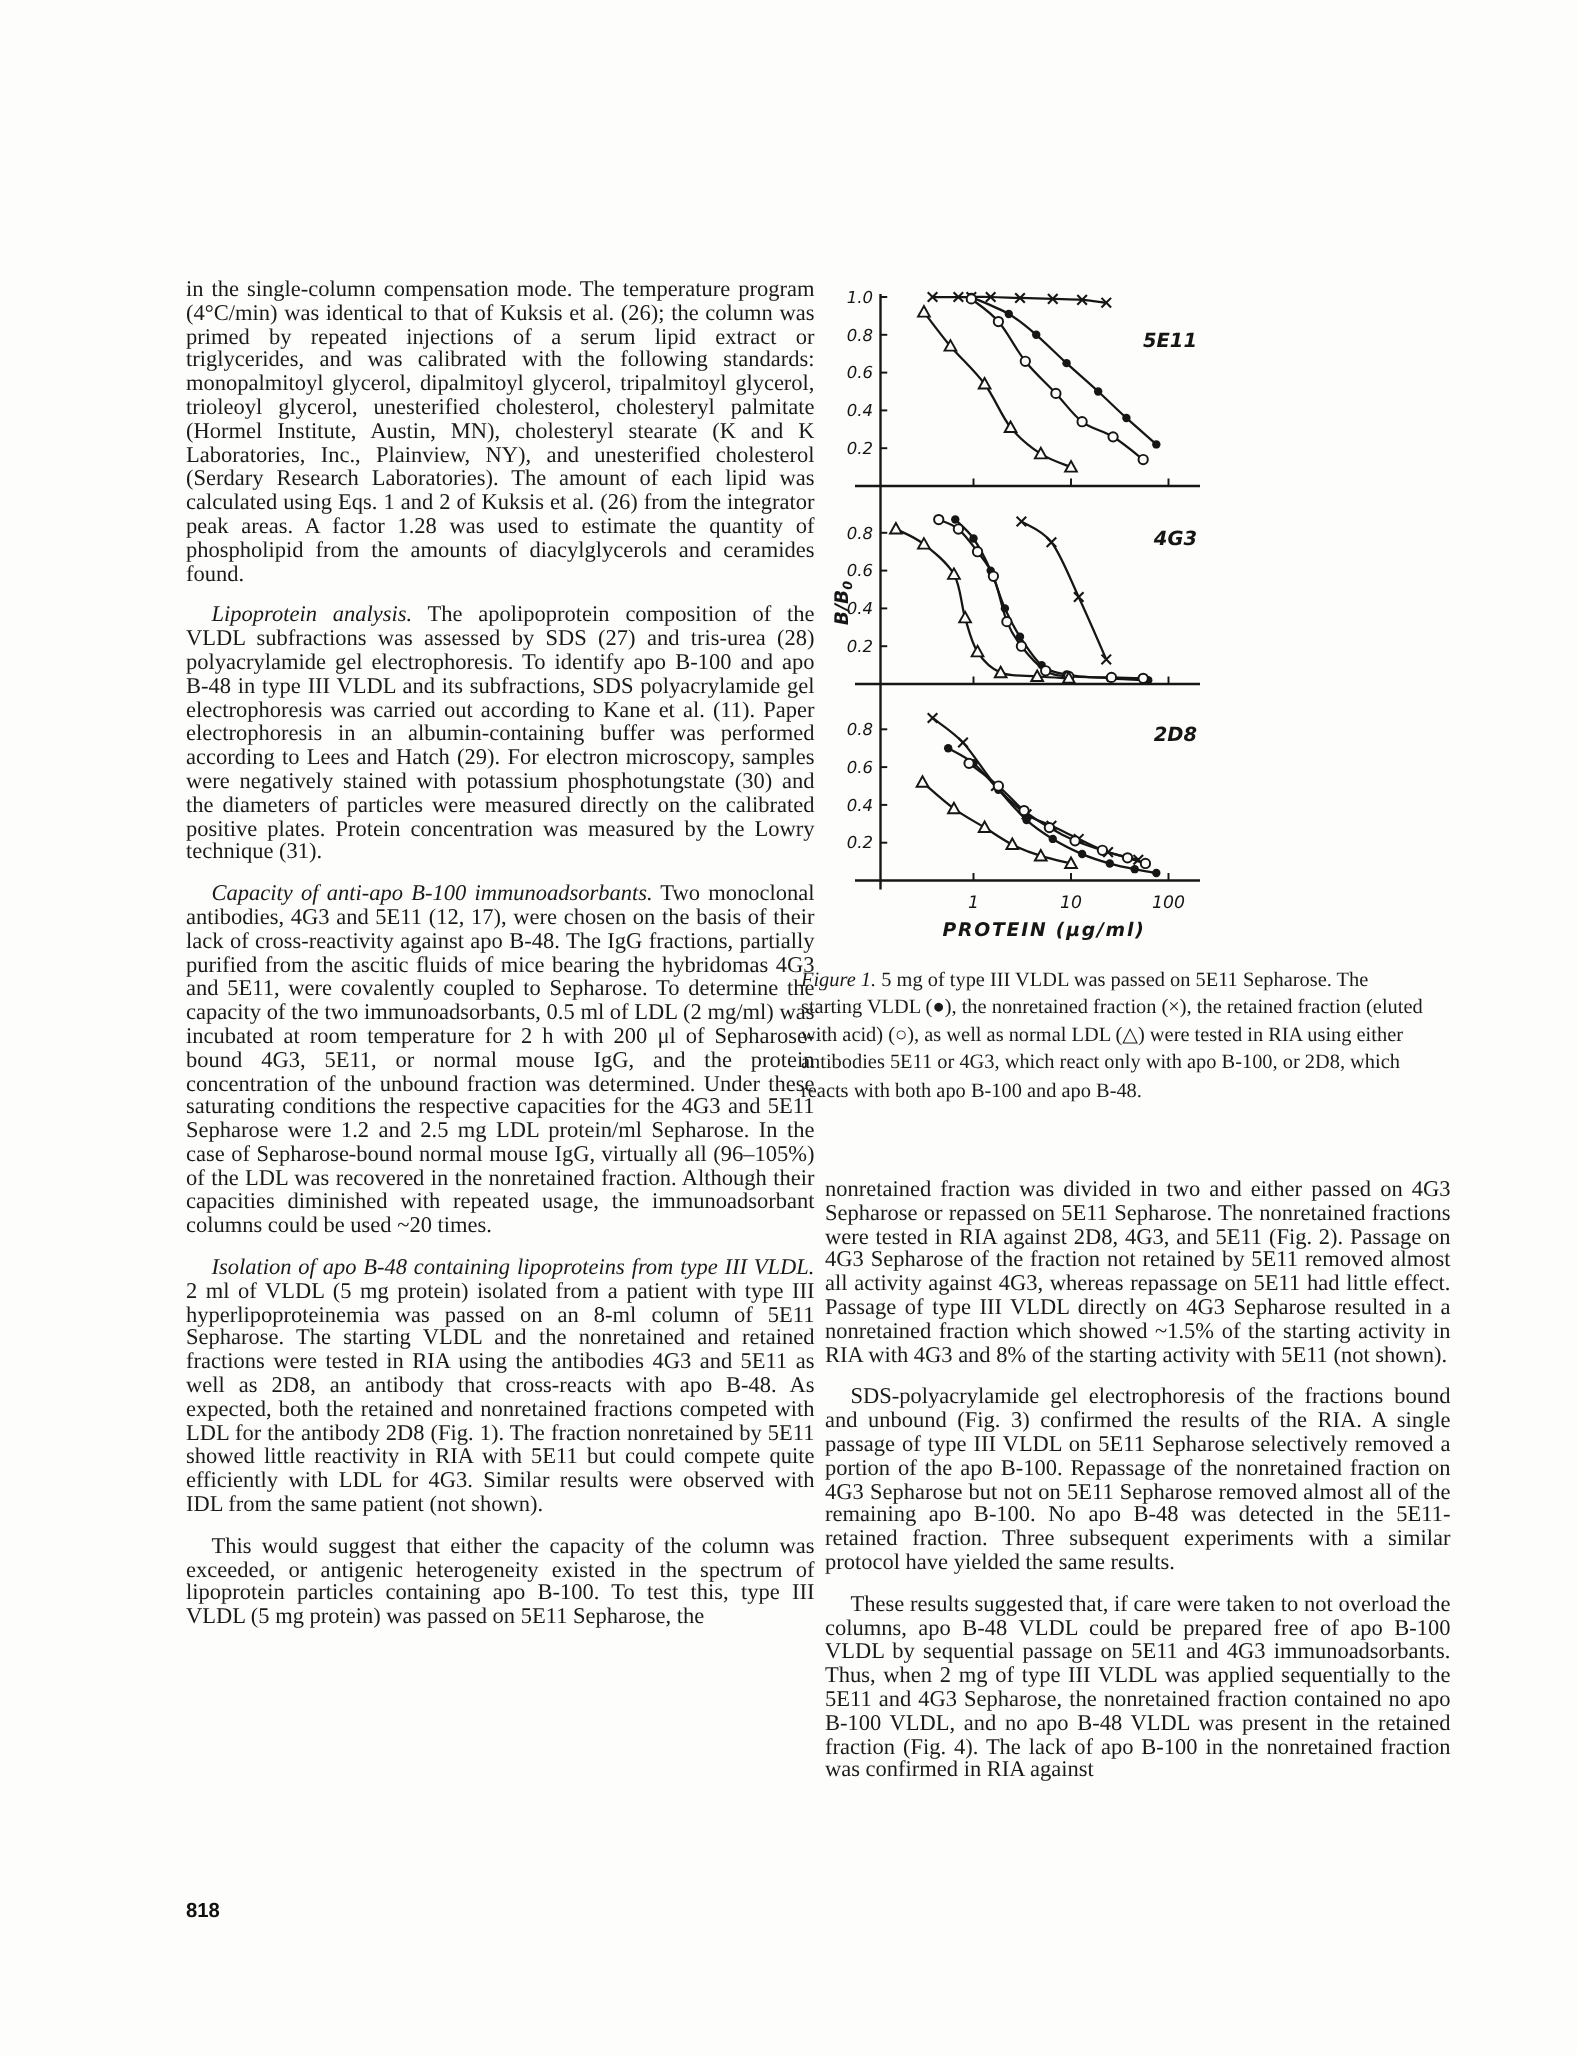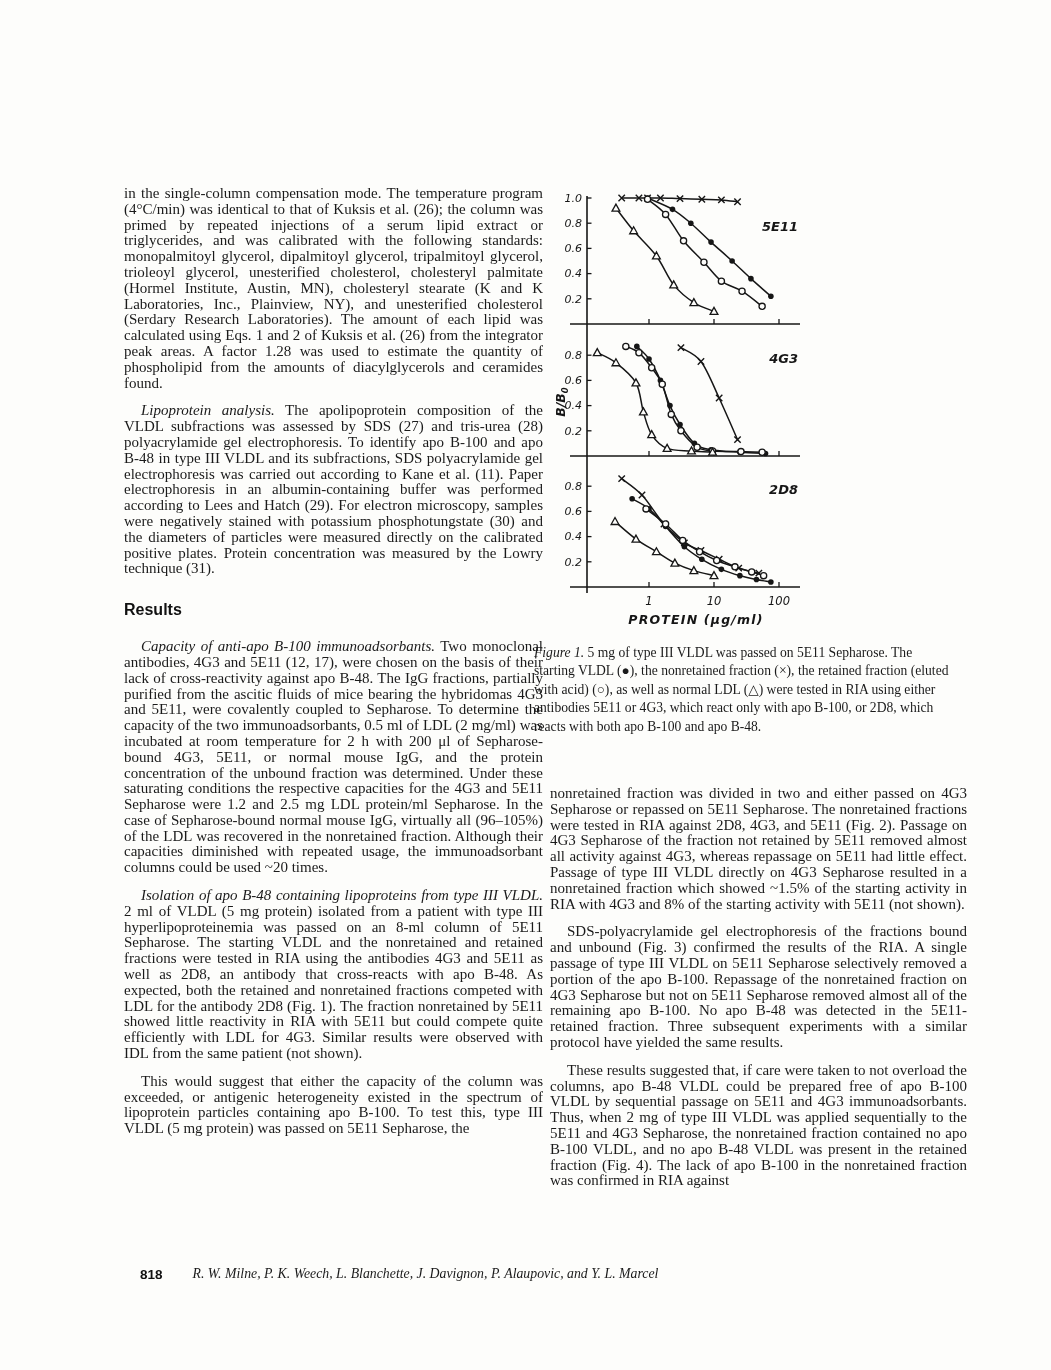--- a/index.html
+++ b/index.html
@@ -20,39 +20,38 @@
   h2.results{
     font-family:"Liberation Sans", sans-serif;font-weight:bold;
     font-size:16px;margin:24px 0 20px 0;color:#111;
   }
   #figure-wrap{position:absolute;left:554px;top:190px;width:270px;height:448px;}
   #caption{
     position:absolute;left:534px;top:630px;width:416px;
     font-size:13.6px;line-height:18.6px;text-align:left;
   }
   #footer{
-    position:absolute;left:140px;top:1266px;width:860px;
+    position:absolute;left:124px;top:1266px;width:860px;
     display:flex;align-items:flex-end;
   }
   #page-number{
     font-family:"Liberation Sans", sans-serif;font-weight:bold;
     font-size:13.5px;color:#111;
   }
   #authors{
     font-style:italic;font-size:13.8px;margin-left:30px;color:#1a1a1a;
   }
   svg text{fill:#161616;}
 </style>
 </head>
 <body>
 
 <div id="left-col" class="col">
   <p class="bp"><span class="lead"></span><span>in the single-column compensation mode. The temperature program (4°C/min) was identical to that of Kuksis et al. (26); the column was primed by repeated injections of a serum lipid extract or triglycerides, and was calibrated with the following standards: monopalmitoyl glycerol, dipalmitoyl glycerol, tripalmitoyl glycerol, trioleoyl glycerol, unesterified cholesterol, cholesteryl palmitate (Hormel Institute, Austin, MN), cholesteryl stearate (K and K Laboratories, Inc., Plainview, NY), and unesterified cholesterol (Serdary Research Laboratories). The amount of each lipid was calculated using Eqs. 1 and 2 of Kuksis et al. (26) from the integrator peak areas. A factor 1.28 was used to estimate the quantity of phospholipid from the amounts of diacylglycerols and ceramides found.</span></p>
   <p class="bp indent"><span class="lead">Lipoprotein analysis.</span><span> The apolipoprotein composition of the VLDL subfractions was assessed by SDS (27) and tris-urea (28) polyacrylamide gel electrophoresis. To identify apo B-100 and apo B-48 in type III VLDL and its subfractions, SDS polyacrylamide gel electrophoresis was carried out according to Kane et al. (11). Paper electrophoresis in an albumin-containing buffer was performed according to Lees and Hatch (29). For electron microscopy, samples were negatively stained with potassium phosphotungstate (30) and the diameters of particles were measured directly on the calibrated positive plates. Protein concentration was measured by the Lowry technique (31).</span></p>
-  <h2 class="results">Results</h2>
   <p class="bp indent"><span class="lead">Capacity of anti-apo B-100 immunoadsorbants.</span><span> Two monoclonal antibodies, 4G3 and 5E11 (12, 17), were chosen on the basis of their lack of cross-reactivity against apo B-48. The IgG fractions, partially purified from the ascitic fluids of mice bearing the hybridomas 4G3 and 5E11, were covalently coupled to Sepharose. To determine the capacity of the two immunoadsorbants, 0.5 ml of LDL (2 mg/ml) was incubated at room temperature for 2 h with 200 μl of Sepharose-bound 4G3, 5E11, or normal mouse IgG, and the protein concentration of the unbound fraction was determined. Under these saturating conditions the respective capacities for the 4G3 and 5E11 Sepharose were 1.2 and 2.5 mg LDL protein/ml Sepharose. In the case of Sepharose-bound normal mouse IgG, virtually all (96–105%) of the LDL was recovered in the nonretained fraction. Although their capacities diminished with repeated usage, the immunoadsorbant columns could be used ~20 times.</span></p>
   <p class="bp indent"><span class="lead">Isolation of apo B-48 containing lipoproteins from type III VLDL.</span><span> 2 ml of VLDL (5 mg protein) isolated from a patient with type III hyperlipoproteinemia was passed on an 8-ml column of 5E11 Sepharose. The starting VLDL and the nonretained and retained fractions were tested in RIA using the antibodies 4G3 and 5E11 as well as 2D8, an antibody that cross-reacts with apo B-48. As expected, both the retained and nonretained fractions competed with LDL for the antibody 2D8 (Fig. 1). The fraction nonretained by 5E11 showed little reactivity in RIA with 5E11 but could compete quite efficiently with LDL for 4G3. Similar results were observed with IDL from the same patient (not shown).</span></p>
   <p class="bp indent"><span class="lead"></span><span>This would suggest that either the capacity of the column was exceeded, or antigenic heterogeneity existed in the spectrum of lipoprotein particles containing apo B-100. To test this, type III VLDL (5 mg protein) was passed on 5E11 Sepharose, the</span></p>
 </div>
 
 <div id="figure-wrap">
   <svg id="figure-svg" width="270" height="448" viewBox="0 0 270 448" xmlns="http://www.w3.org/2000/svg">
       <line x1="33" y1="6" x2="33" y2="403" stroke="#161616" stroke-width="1.6"></line>
       <line x1="16" y1="134" x2="246" y2="134" stroke="#161616" stroke-width="1.6"></line>
       <line x1="95" y1="134" x2="95" y2="129" stroke="#161616" stroke-width="1.3"></line>
@@ -208,14 +207,13 @@
 <p id="caption"><span class="lead">Figure 1.</span><span> 5 mg of type III VLDL was passed on 5E11 Sepharose. The starting VLDL (●), the nonretained fraction (×), the retained fraction (eluted with acid) (○), as well as normal LDL (△) were tested in RIA using either antibodies 5E11 or 4G3, which react only with apo B-100, or 2D8, which reacts with both apo B-100 and apo B-48.</span></p>
 
 <div id="right-col" class="col">
   <p class="bp"><span>nonretained fraction was divided in two and either passed on 4G3 Sepharose or repassed on 5E11 Sepharose. The nonretained fractions were tested in RIA against 2D8, 4G3, and 5E11 (Fig. 2). Passage on 4G3 Sepharose of the fraction not retained by 5E11 removed almost all activity against 4G3, whereas repassage on 5E11 had little effect. Passage of type III VLDL directly on 4G3 Sepharose resulted in a nonretained fraction which showed ~1.5% of the starting activity in RIA with 4G3 and 8% of the starting activity with 5E11 (not shown).</span></p>
   <p class="bp indent"><span>SDS-polyacrylamide gel electrophoresis of the fractions bound and unbound (Fig. 3) confirmed the results of the RIA. A single passage of type III VLDL on 5E11 Sepharose selectively removed a portion of the apo B-100. Repassage of the nonretained fraction on 4G3 Sepharose but not on 5E11 Sepharose removed almost all of the remaining apo B-100. No apo B-48 was detected in the 5E11-retained fraction. Three subsequent experiments with a similar protocol have yielded the same results.</span></p>
   <p class="bp indent"><span>These results suggested that, if care were taken to not overload the columns, apo B-48 VLDL could be prepared free of apo B-100 VLDL by sequential passage on 5E11 and 4G3 immunoadsorbants. Thus, when 2 mg of type III VLDL was applied sequentially to the 5E11 and 4G3 Sepharose, the nonretained fraction contained no apo B-100 VLDL, and no apo B-48 VLDL was present in the retained fraction (Fig. 4). The lack of apo B-100 in the nonretained fraction was confirmed in RIA against</span></p>
 </div>
 
 <div id="footer">
   <span id="page-number">818</span>
-  <span id="authors">R. W. Milne, P. K. Weech, L. Blanchette, J. Davignon, P. Alaupovic, and Y. L. Marcel</span>
 </div>
 
 </body></html>

